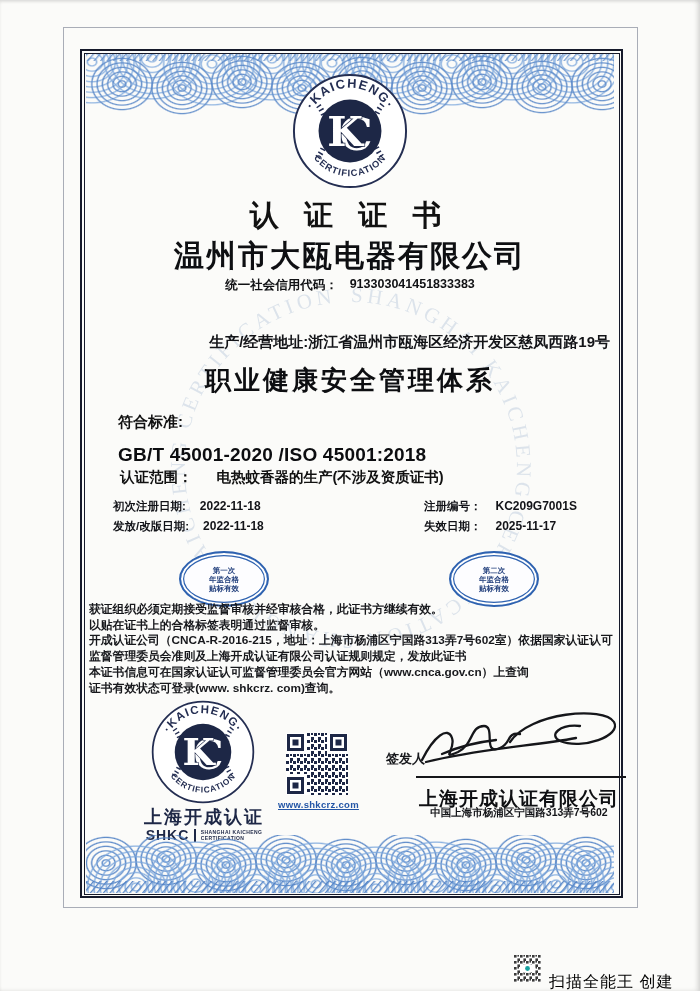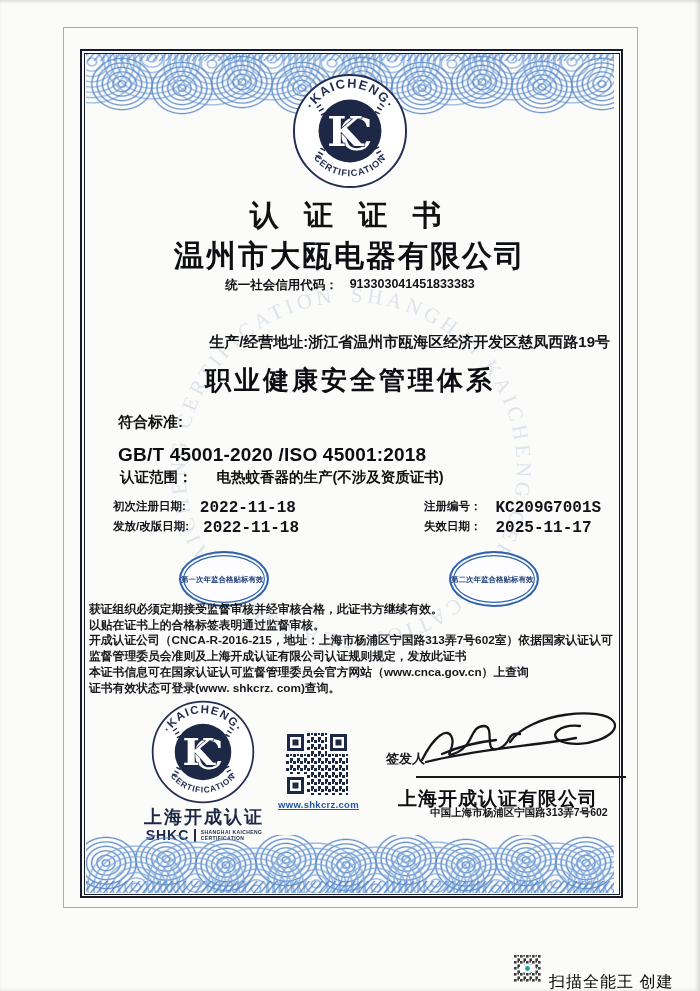--- a/index.html
+++ b/index.html
@@ -14,36 +14,36 @@
   .company{top:236px;font-size:30px;font-weight:800;color:#0e0f12;letter-spacing:2px;}
   .credit{top:277px;font-size:12.5px;font-weight:700;color:#101114;display:flex;justify-content:center;gap:12px;}
   .addr{font-size:15px;font-weight:700;color:#131418;}
   .addr1{top:304px;} .addr2{top:333px;text-align:right;}
   .system{top:363px;font-size:26px;font-weight:800;color:#0d0e11;letter-spacing:3px;}
   .stdrow{left:118px;top:413px;width:484px;display:flex;align-items:baseline;gap:12px;flex-direction:column;}
   .stdrow .lab{font-size:15px;font-weight:700;color:#111;}
   .stdrow .val{font-size:19px;font-weight:bold;font-family:"Liberation Sans",sans-serif;color:#0c0d10;letter-spacing:0.2px;}
   .scoperow{left:120px;top:459px;display:flex;gap:24px;font-size:14.5px;font-weight:700;color:#111;margin-top:9px;}
   .drow{display:flex;gap:14px;font-size:11.5px;font-weight:700;color:#121318;white-space:nowrap;}
-  .drow .dv{font-family:Liberation Mono, monospace;font-size:16px;}
+  .drow .dv{font-family:Liberation Sans, sans-serif;font-size:12px;}
   .badge{width:86px;height:52px;border:2px solid #2e62b0;border-radius:50%;
          box-shadow:inset 0 0 0 2px #fff, inset 0 0 0 3.2px #2e62b0;background:#fdfdff;
-         display:flex;flex-direction:row;align-items:center;}
+         display:flex;flex-direction:column;justify-content:center;align-items:center;}
   .badge div{font-size:7.5px;line-height:9px;font-weight:700;color:#24417e;}
   .notes{left:89px;top:602px;width:526px;color:#17181c;}
   .notes div{font-size:11.8px;line-height:15.7px;font-weight:600;white-space:nowrap;}
   .orgcn{left:116px;top:805px;width:176px;text-align:center;font-size:18px;font-weight:900;color:#1d2746;letter-spacing:2px;}
   .orgrow{left:116px;top:827px;width:176px;display:flex;justify-content:center;align-items:center;gap:5px;color:#1d2746;}
   .orgrow .abbr{font-size:14px;font-weight:900;letter-spacing:1px;}
   .orgrow .sep{width:1.5px;height:13px;background:#1d2746;}
   .orgrow .en{display:flex;flex-direction:column;font-size:5px;font-weight:700;letter-spacing:.4px;line-height:6px;text-align:left;}
   .qrurl{left:278px;top:799px;width:80px;text-align:center;font-size:9.5px;font-weight:700;color:#2456a6;text-decoration:underline;letter-spacing:.3px;}
   .signer{left:386px;top:750px;font-size:13px;font-weight:600;color:#17181c;}
   .sigline{left:416px;top:776px;width:210px;height:2px;background:#15161a;}
-  .fcomp{left:398px;top:786px;width:242px;font-size:19px;font-weight:800;color:#0e0f12;letter-spacing:1px;}
+  .fcomp{left:398px;top:786px;width:242px;text-align:center;font-size:19px;font-weight:800;color:#0e0f12;letter-spacing:1px;}
   .faddr{left:398px;top:787px;width:242px;text-align:center;font-size:10.5px;font-weight:700;color:#131418;margin-top:19px;}
   .scanmark{left:514px;top:944px;display:flex;align-items:center;gap:8px;}
   .scanmark span{font-size:16px;color:#000000;letter-spacing:1px;margin-top:28px;}
 </style>
 </head>
 <body>
 
 <svg width="0" height="0" style="position:absolute" aria-hidden="true">
   <defs>
     <radialGradient id="g1" spreadMethod="repeat" cx="0.5" cy="0.5" r="0.06">

